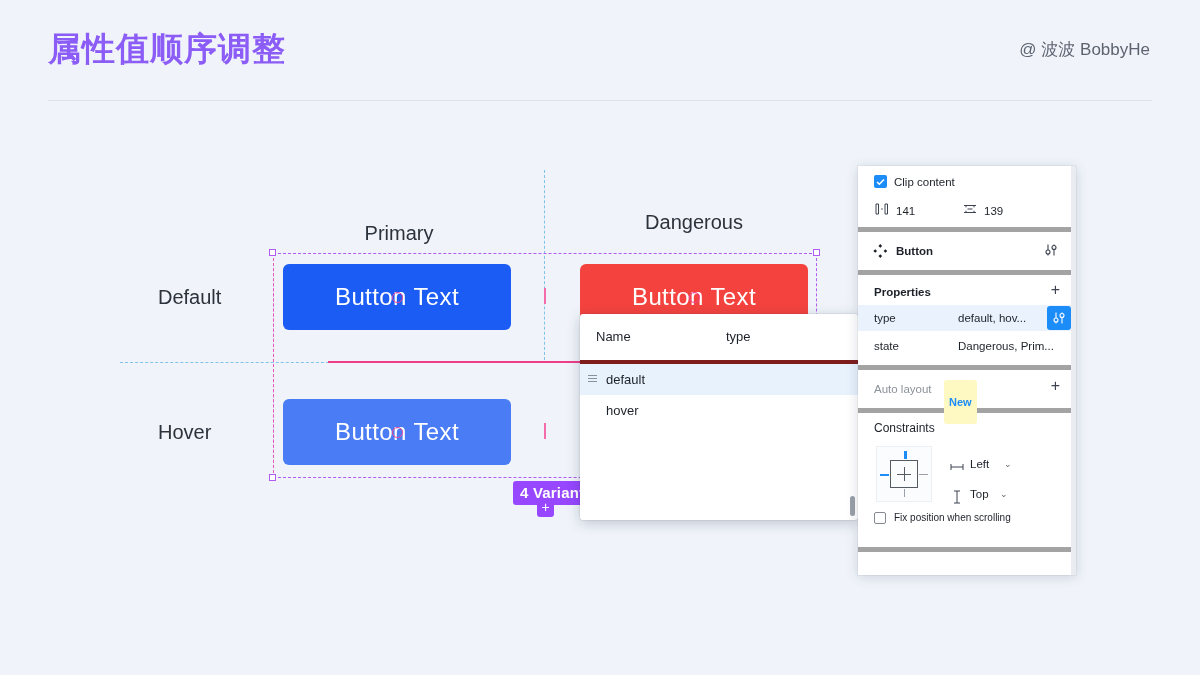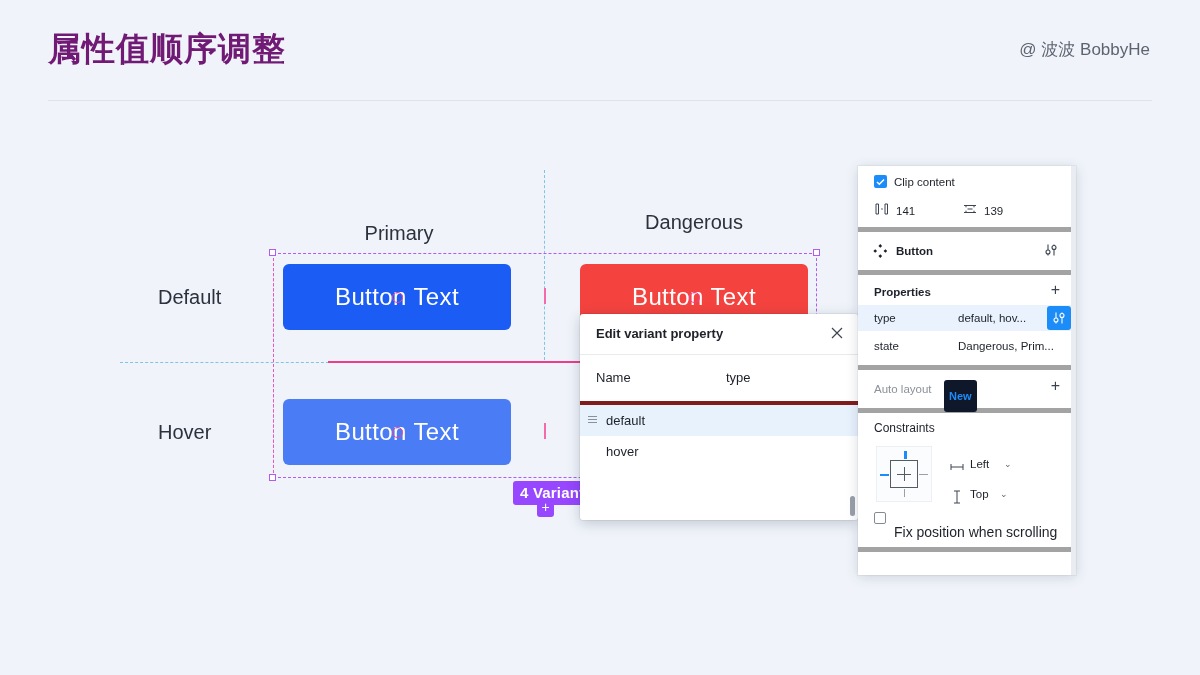--- a/index.html
+++ b/index.html
@@ -13,21 +13,21 @@
     position: relative;
     -webkit-font-smoothing: antialiased;
   }
 
   
   #header {
     position: absolute; left: 0; top: 0; width: 1200px; height: 101px;
   }
   #page-title {
     position: absolute; left: 48px; top: 27px;
-    font-size: 33px; font-weight: 700; color: #701a75;
+    font-size: 33px; font-weight: 700; color: #8b5cf6;
     letter-spacing: 1px;
   }
   #attribution {
     position: absolute; right: 50px; top: 38px;
     font-size: 17px; color: #5d6470; font-weight: 400;
   }
   #header-rule {
     position: absolute; left: 48px; top: 100px; width: 1104px; height: 1px;
     background: #dde3ec;
   }
@@ -188,21 +188,21 @@
   #prop-row-state { top: 58px; }
   #prop-type-btn {
     position: absolute; right: 5px; top: 1px; width: 24px; height: 24px;
     background: #1c8cf8; border-radius: 3px;
   }
 
   #sec-autolayout { height: 38px; }
   #autolayout-label { position: absolute; left: 16px; top: 13px; font-size: 11.5px; color: #8b9199; }
   #autolayout-new {
     position: absolute; left: 86px; top: 10px; font-size: 11px; font-weight: 700;
-    color: #1c8cf8; background: #0f172a; border-radius: 3px; padding: 10px 5px;
+    color: #1c8cf8; background: #fef9c3; border-radius: 3px; padding: 16px 5px;
   }
   #autolayout-add {
     position: absolute; right: 16px; top: 7px; font-size: 16px; color: #3d4450; font-weight: 300;
   }
 
   #sec-constraints { height: 134px; }
   #constraints-title { position: absolute; left: 16px; top: 8px; font-size: 12px; font-weight: 400; }
   #constraint-widget {
     position: absolute; left: 18px; top: 33px; width: 56px; height: 56px;
     background: #fbfcfd; border: 1px solid #eceff3; box-sizing: border-box;
@@ -223,21 +223,21 @@
   #c-h-icon { position: absolute; left: 92px; top: 48px; }
   #c-h-label{ left: 112px; top: 45px; }
   #c-h-caret{ left: 146px; top: 46px; font-size: 9px; color: #5d6470; }
   #c-v-icon { position: absolute; left: 95px; top: 77px; }
   #c-v-label{ left: 112px; top: 75px; }
   #c-v-caret{ left: 142px; top: 76px; font-size: 9px; color: #5d6470; }
   #fix-check {
     position: absolute; left: 16px; top: 99px; width: 12px; height: 12px;
     border: 1.3px solid #858b93; border-radius: 2px; box-sizing: border-box;
   }
-  #fix-label { position: absolute; left: 36px; top: 99px; font-size: 14px; margin-top: 12px; }
+  #fix-label { position: absolute; left: 36px; top: 99px; font-size: 10px; }
 </style>
 </head>
 <body>
 
 <div id="header">
   <div id="page-title">属性值顺序调整</div>
   <div id="attribution">@ 波波 BobbyHe</div>
   <div id="header-rule"></div>
 </div>
 
@@ -274,28 +274,20 @@
 <div class="cursor-dot" style="left:392px; top:427px;"></div>
 
 <div class="canvas-btn" id="btn-danger-hover">
   <span>Button Text</span>
 </div>
 
 <div id="variants-badge">4 Variants</div>
 <div id="variants-add">+</div>
 
 <div id="variant-dialog">
-  <div id="dialog-header">
-    <div id="dialog-title">Edit variant property</div>
-    <div id="dialog-close">
-      <svg width="18" height="18" viewBox="0 0 18 18">
-        <path d="M4 4 L14 14 M14 4 L4 14" stroke="#3d4450" stroke-width="1.2" fill="none"></path>
-      </svg>
-    </div>
-  </div>
 
   <div class="dlg-row">
     <div class="lbl">Name</div>
     <div class="val">type</div>
   </div>
 
 
   <div class="value-item selected">
     <span class="drag-handle">
       <i style="top:0"></i>

